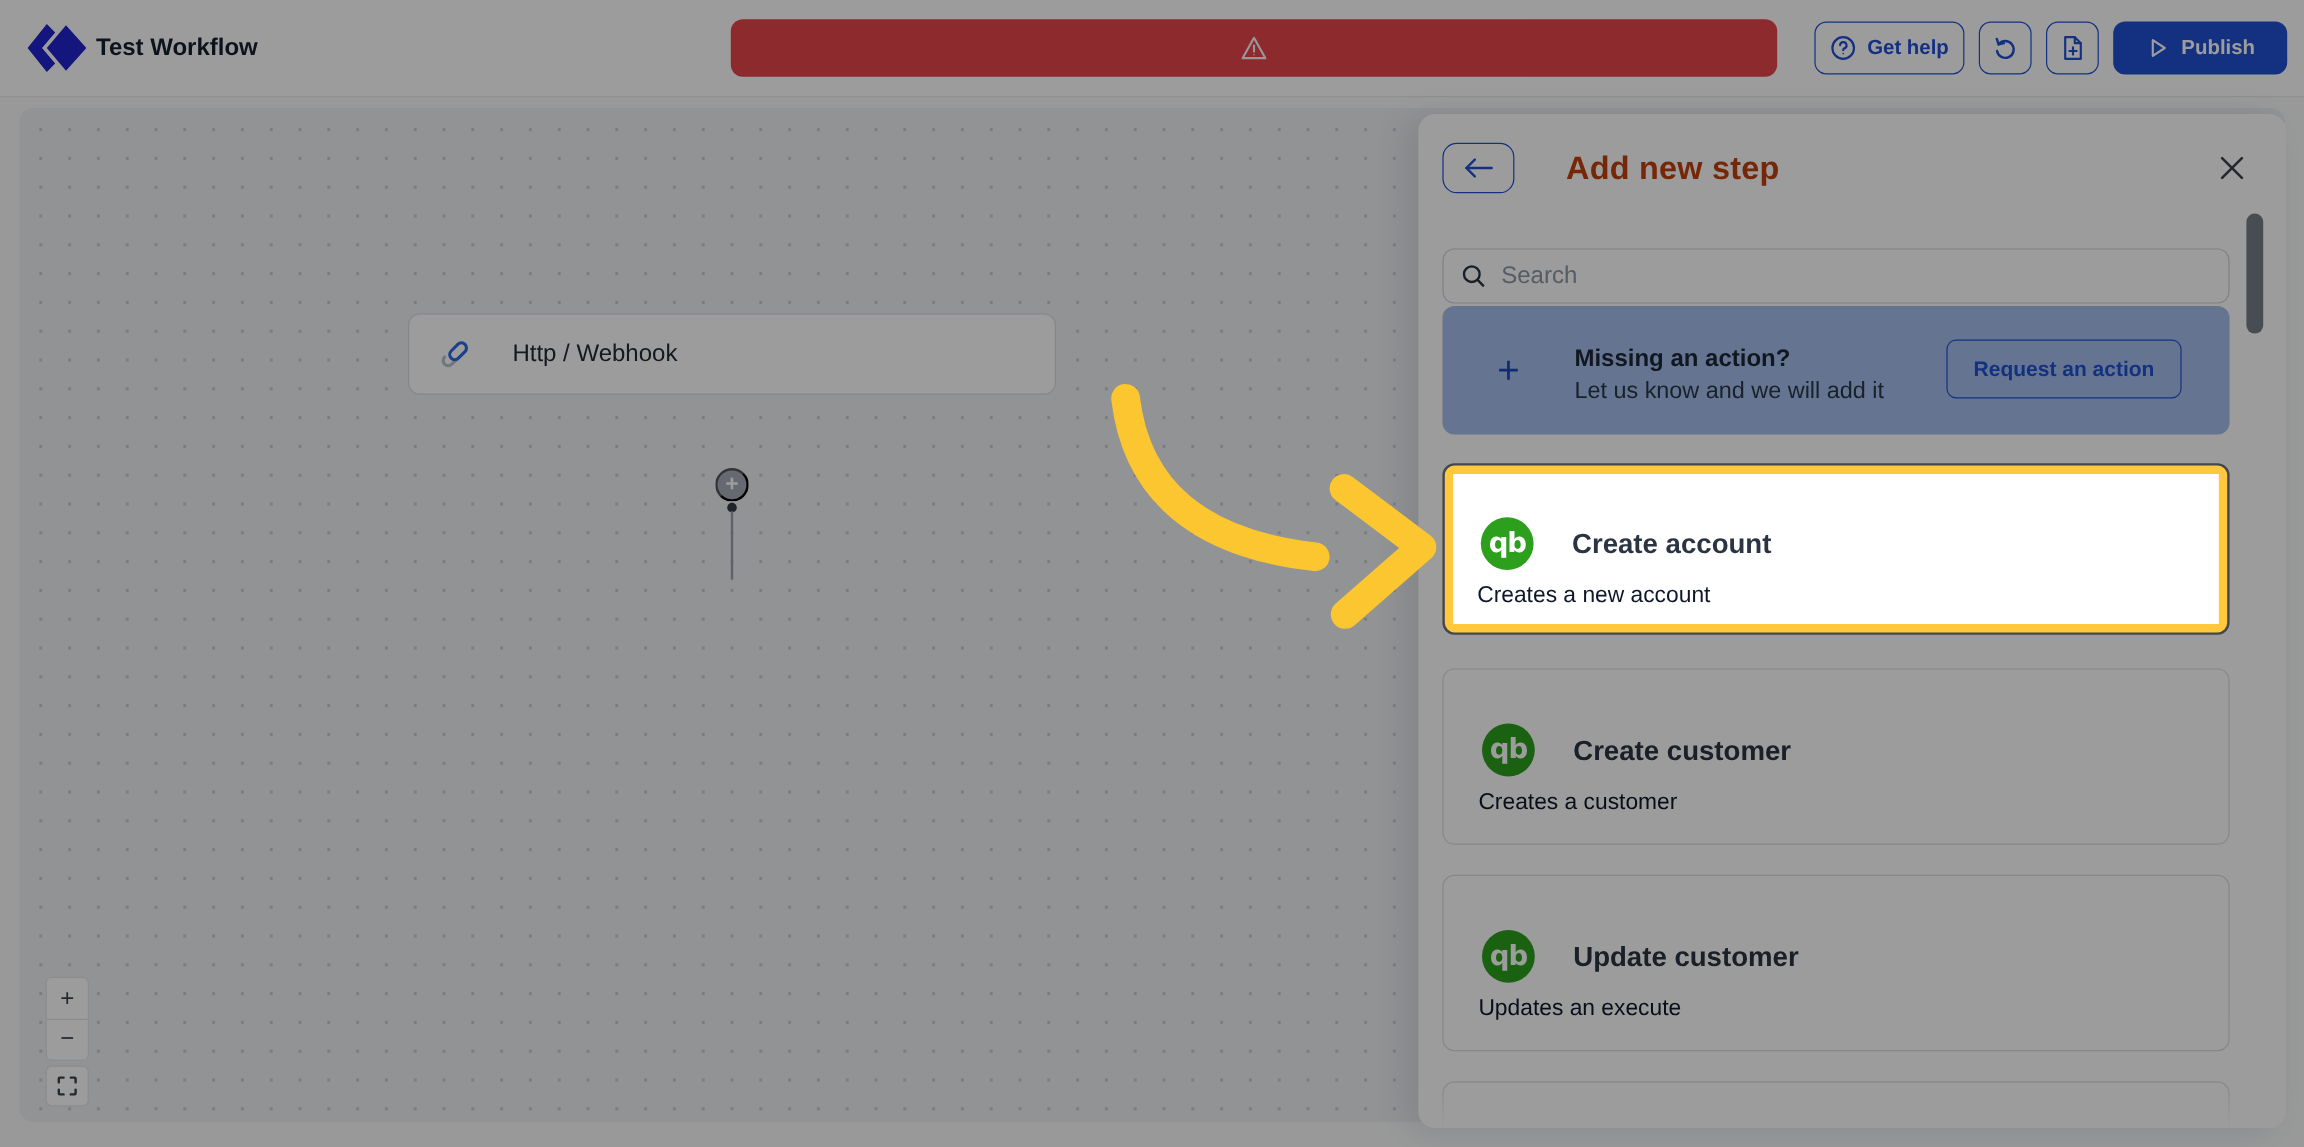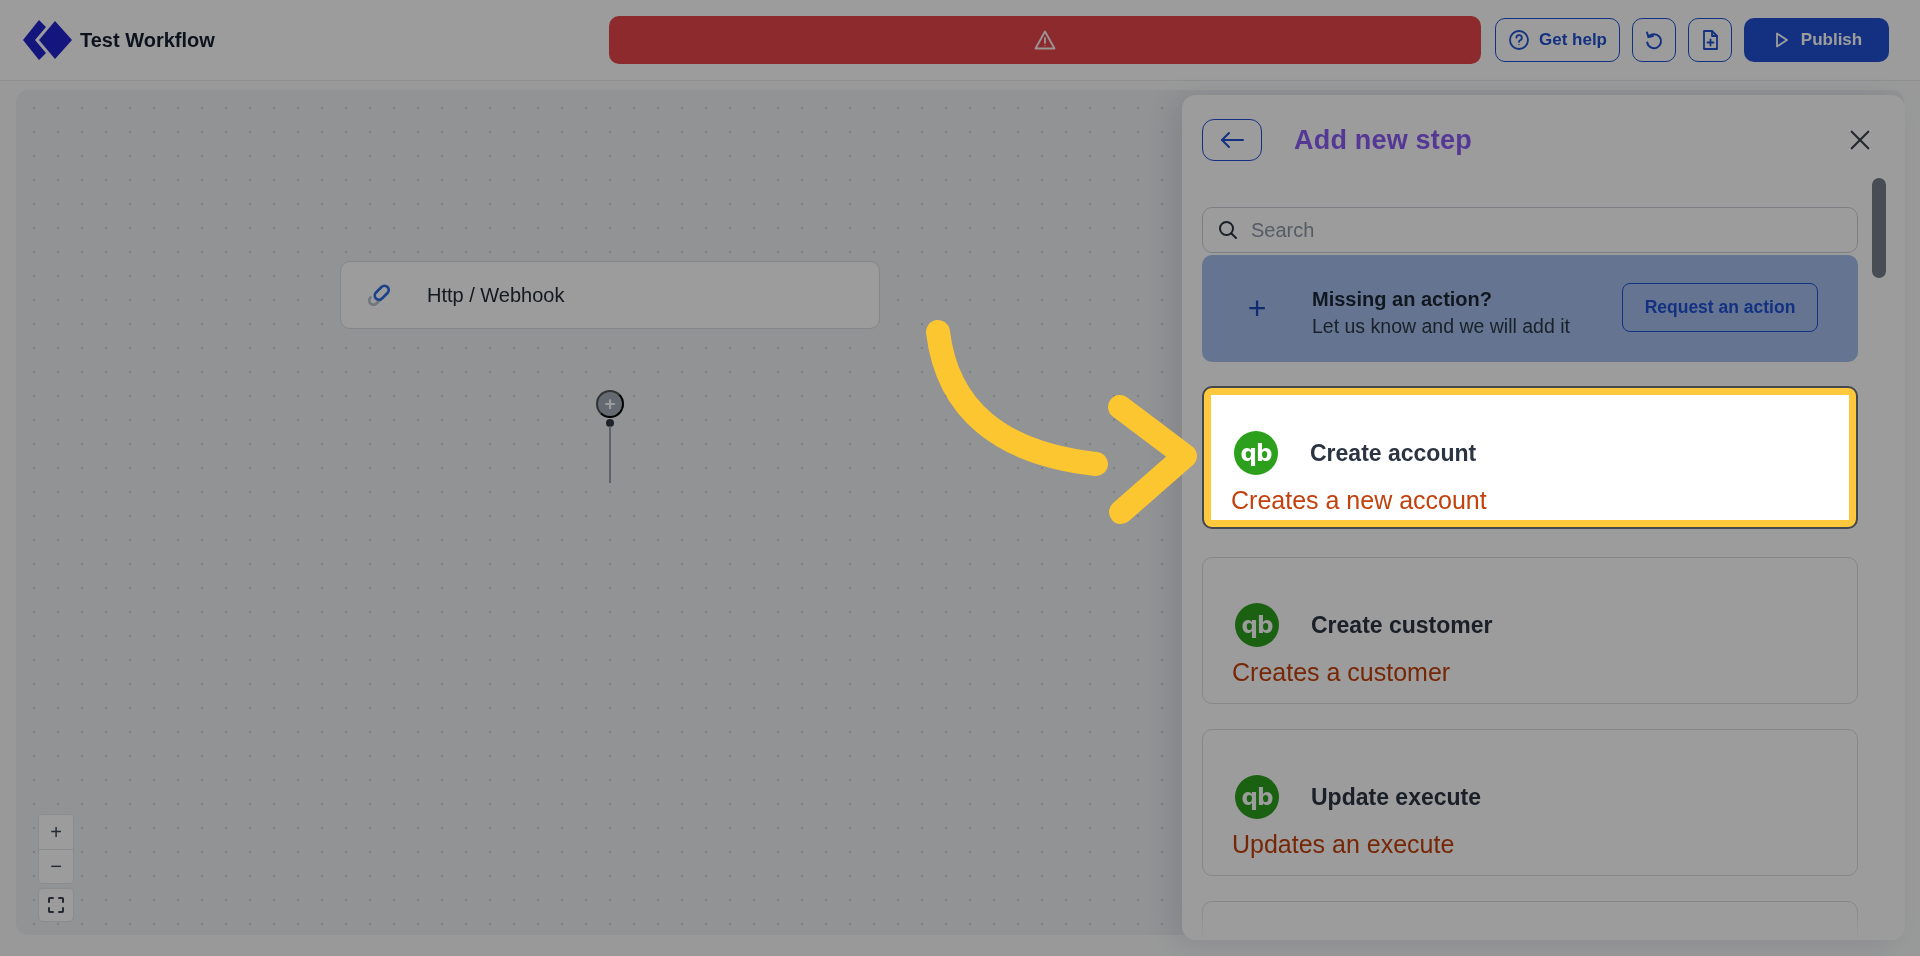--- a/index.html
+++ b/index.html
@@ -16,21 +16,21 @@
 
   
   .topbar{position:absolute;left:0;top:0;width:1920px;height:81px;background:#ffffff;
     border-bottom:1px solid #e9ebee;}
   .logo{position:absolute;left:22px;top:17px;width:50px;height:46px;}
   .app-title{position:absolute;left:80px;top:0;height:81px;display:flex;align-items:center;
     font-size:20px;font-weight:600;color:#16202e;}
   .alert{position:absolute;left:609px;top:16px;width:872px;height:48px;background:var(--alert);
     border-radius:10px;display:flex;align-items:center;justify-content:center;gap:12px;
     color:#fdf4f4;font-size:17px;font-weight:600;}
-  .tb-actions{position:absolute;right:31px;top:18px;height:44px;display:flex;gap:12px;align-items:center;}
+  .tb-actions{position:absolute;right:14px;top:18px;height:44px;display:flex;gap:12px;align-items:center;}
   .btn-outline{display:flex;align-items:center;justify-content:center;gap:9px;height:44px;
     border:1.5px solid var(--accent);border-radius:10px;background:#fff;color:var(--accent);
     font-size:17px;font-weight:600;cursor:pointer;}
   .btn-gethelp{width:125px;}
   .btn-square{width:44px;}
   .btn-publish{display:flex;align-items:center;justify-content:center;gap:10px;width:145px;height:44px;
     background:var(--accent);border:none;border-radius:10px;color:#fff;font-size:17px;font-weight:600;cursor:pointer;}
 
   
   .canvas{position:absolute;left:16px;top:90px;width:1888px;height:845px;background:#eef0f3;
@@ -52,21 +52,21 @@
   .zoombtn + .zoombtn{border-top:1px solid #e2e4e9;}
   .fitbtn{position:absolute;left:22px;top:798px;width:36px;height:34px;background:#fff;
     border:1px solid #e2e4e9;border-radius:5px;display:flex;align-items:center;justify-content:center;cursor:pointer;}
 
   
   .panel{position:absolute;left:1182px;top:95px;width:723px;height:845px;background:#ffffff;
     border-radius:14px;box-shadow:-10px 4px 28px rgba(16,24,40,.10);overflow:hidden;}
   .panel-header{position:absolute;left:20px;top:24px;width:683px;height:42px;display:flex;align-items:center;}
   .back-btn{width:60px;height:42px;border:1.5px solid var(--accent);border-radius:12px;background:#fff;
     display:flex;align-items:center;justify-content:center;cursor:pointer;}
-  .panel-title{margin-left:32px;font-size:27px;font-weight:700;color:#8b5cf6;letter-spacing:.2px;}
+  .panel-title{margin-left:43px;font-size:27px;font-weight:700;color:#c2410c;letter-spacing:.2px;}
   .close-btn{margin-left:auto;margin-right:10px;width:30px;height:30px;display:flex;align-items:center;
     justify-content:center;background:none;border:none;cursor:pointer;}
   .search{position:absolute;left:20px;top:100px;width:656px;height:46px;border:1.5px solid #cbd1da;
     border-radius:10px;display:flex;align-items:center;gap:12px;padding:0 14px;background:#fff;margin-top:12px;}
   .search input{flex:1;border:none;outline:none;font-size:20px;color:#233042;background:transparent;
     font-family:"Liberation Sans",sans-serif;}
   .search input::placeholder{color:#8d97a5;}
   .missing{position:absolute;left:20px;top:160px;width:656px;height:107px;background:#a5c0ee;
     border-radius:10px;display:flex;align-items:flex-start;}
   .missing-plus{width:110px;height:107px;display:flex;align-items:center;justify-content:center;
@@ -76,21 +76,21 @@
   .request-btn{margin-left:auto;margin-top:28px;margin-right:40px;width:196px;height:49px;
     border:1.5px solid var(--accent);border-radius:8px;background:transparent;color:var(--accent);
     font-size:17.5px;font-weight:700;cursor:pointer;font-family:"Liberation Sans",sans-serif;}
 
   .card{position:absolute;left:20px;width:656px;background:#fff;border:1px solid #d9dde3;border-radius:10px;}
   .card-row{position:absolute;left:32px;top:45px;display:flex;align-items:center;gap:32px;}
   .qb-badge{width:44px;height:44px;border-radius:50%;background:var(--qb);color:#fff;display:flex;
     align-items:center;justify-content:center;font-size:23px;font-weight:700;letter-spacing:-1px;
     font-family:"DejaVu Sans",sans-serif;}
   .card-title{font-size:23px;font-weight:600;color:#2b3442;}
-  .card-desc{position:absolute;left:29px;top:100px;font-size:25px;color:#c2410c;}
+  .card-desc{position:absolute;left:29px;top:100px;font-size:19px;color:#0f172a;}
 
   .card-customer{top:462px;height:147px;}
   .card-update{top:634px;height:147px;}
   .card-partial{top:806px;height:200px;}
 
   
   .card-highlight{position:absolute;left:20px;top:291px;width:656px;height:143px;z-index:60;
     border:2px solid #43474e;border-radius:10px;background:var(--highlight);padding:7px;}
   .card-highlight .hl-inner{position:relative;width:100%;height:100%;background:#fff;}
   .card-highlight .card-row{left:23px;top:36px;}
@@ -260,21 +260,21 @@
       <div class="card-row">
         <span class="qb-badge">qb</span>
         <span class="card-title">Create customer</span>
       </div>
       <div class="card-desc">Creates a customer</div>
     </div>
 
     <div class="card card-update">
       <div class="card-row">
         <span class="qb-badge">qb</span>
-        <span class="card-title">Update execute</span>
+        <span class="card-title">Update customer</span>
       </div>
       <div class="card-desc">Updates an execute</div>
     </div>
 
     <div class="card card-partial"></div>
 
     <span class="scroll-thumb"></span>
     <div class="panel-fade"></div>
   </aside>
 

